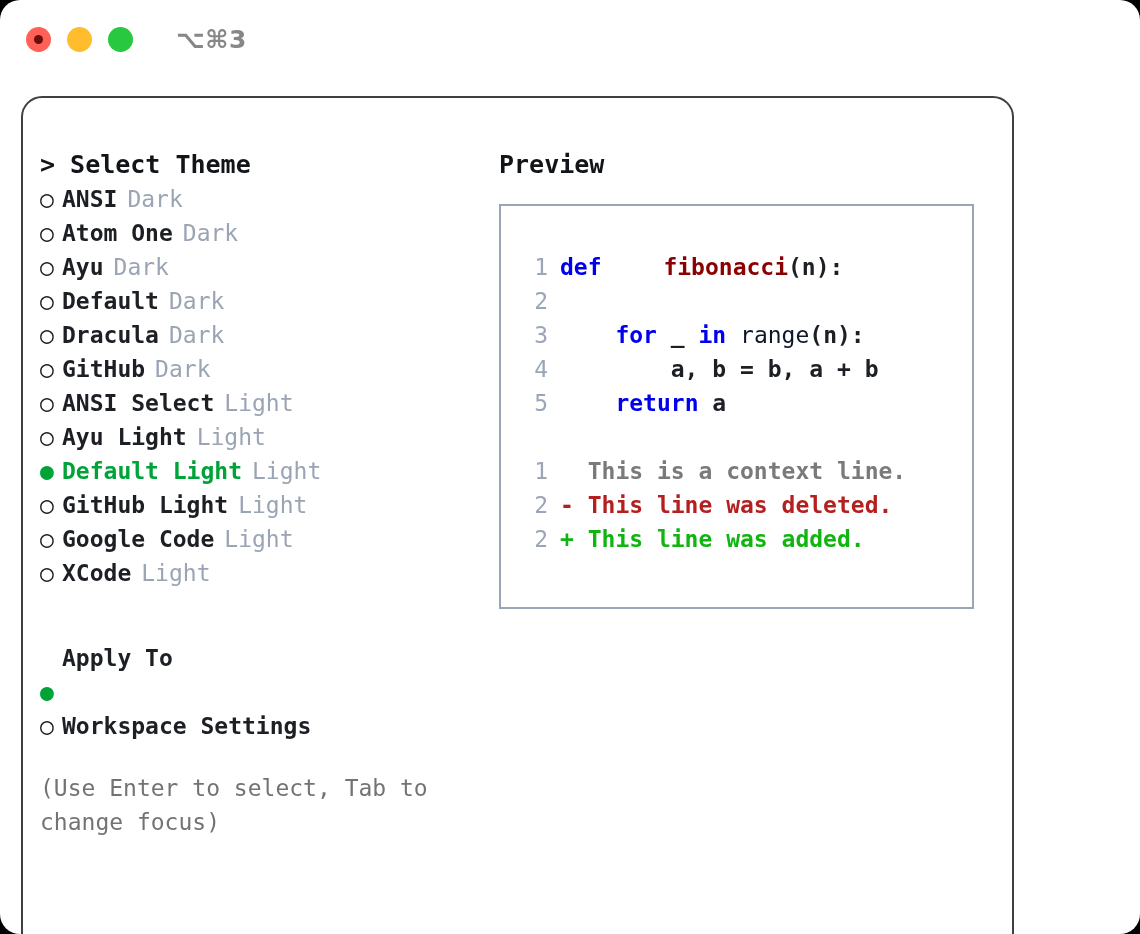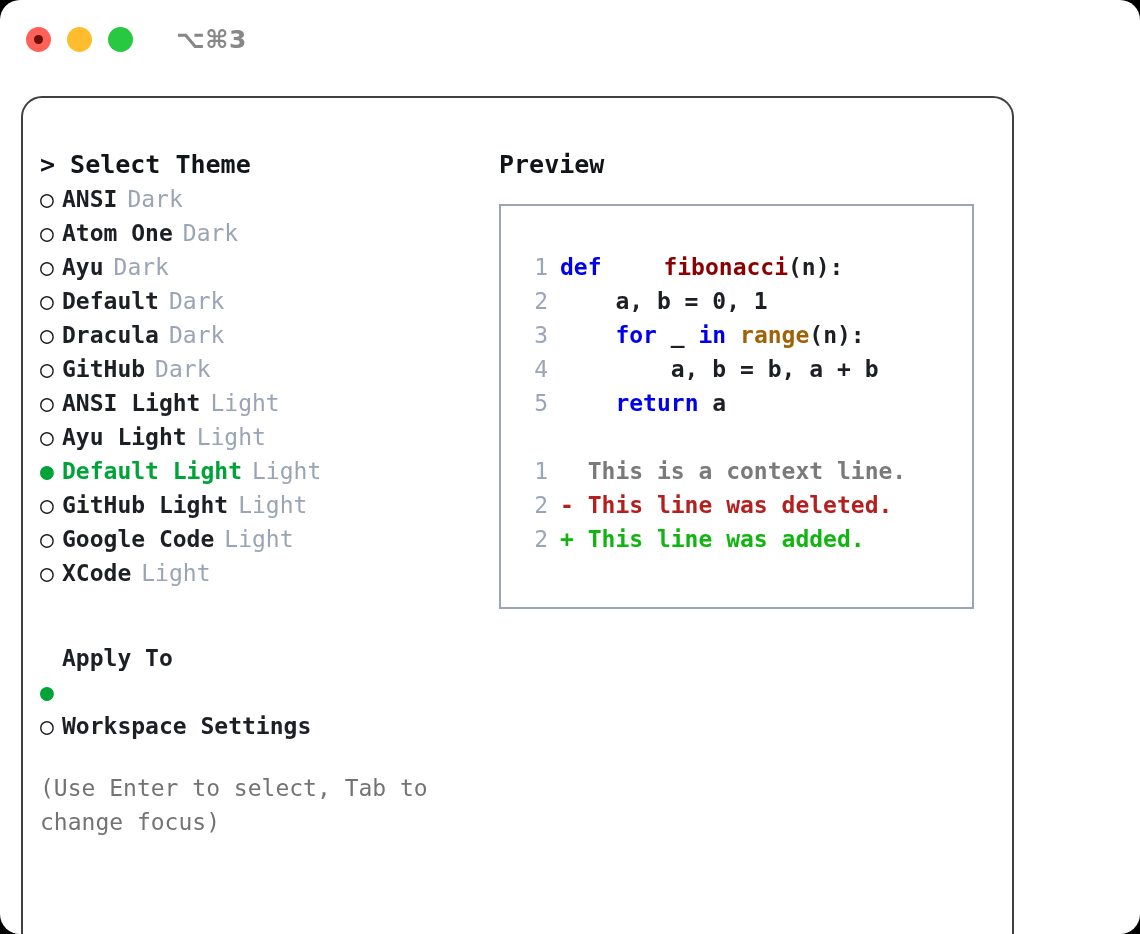--- a/index.html
+++ b/index.html
@@ -202,21 +202,21 @@
     width: 28px;
     flex: 0 0 auto;
     color: #9aa6b8;
     text-align: right;
     padding-right: 12px;
     font-weight: 400;
   }
   .code-text { font-weight: 700; color: #1c1f24; }
   .kw  { color: #0000ee; font-weight: 700; }
   .fn  { color: #8b0000; font-weight: 700; margin-left: 48px; }
-  .bi  { color: #a16207; font-weight: 700; }
+  .bi  { color: #0f172a; font-weight: 400; }
   .plain { color: #1c1f24; font-weight: 700; }
 
   .diff-ctx { color: #7a7a7a; font-weight: 700; }
   .diff-del { color: #b41f1f; font-weight: 700; }
   .diff-add { color: #11b511; font-weight: 700; }
 
   .gap-line { height: 34px; }
 </style>
 </head>
 <body>
@@ -270,21 +270,21 @@
         </div>
 
         <div class="opt-row">
           <span class="bullet">○</span>
           <span class="opt-name">GitHub</span>
           <span class="opt-tag">Dark</span>
         </div>
 
         <div class="opt-row">
           <span class="bullet">○</span>
-          <span class="opt-name">ANSI Light</span>
+          <span class="opt-name">ANSI Select</span>
           <span class="opt-tag">Light</span>
         </div>
 
         <div class="opt-row">
           <span class="bullet">○</span>
           <span class="opt-name">Ayu Light</span>
           <span class="opt-tag">Light</span>
         </div>
 
         <div class="opt-row">
@@ -332,21 +332,20 @@
 
         <div class="code-box">
 
           <div class="code-line">
             <span class="ln">1</span>
             <span class="code-text"><span class="kw">def </span><span class="fn">fibonacci</span><span class="plain">(n):</span></span>
           </div>
 
           <div class="code-line">
             <span class="ln">2</span>
-            <span class="code-text"><span class="plain">    a, b = 0, 1</span></span>
           </div>
 
           <div class="code-line">
             <span class="ln">3</span>
             <span class="code-text"><span class="plain">    </span><span class="kw">for</span><span class="plain"> _ </span><span class="kw">in</span><span class="plain"> </span><span class="bi">range</span><span class="plain">(n):</span></span>
           </div>
 
           <div class="code-line">
             <span class="ln">4</span>
             <span class="code-text"><span class="plain">        a, b = b, a + b</span></span>

